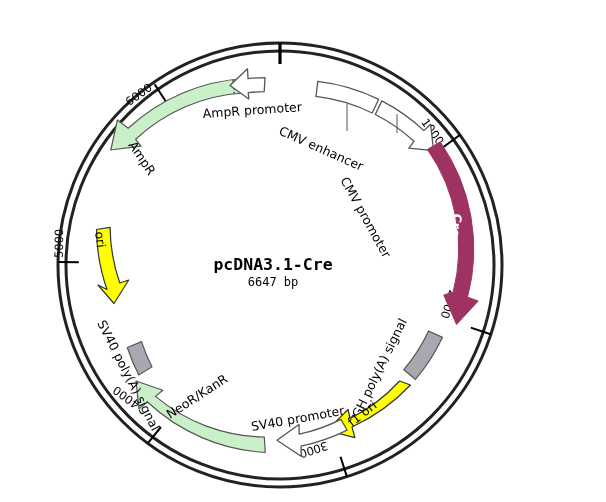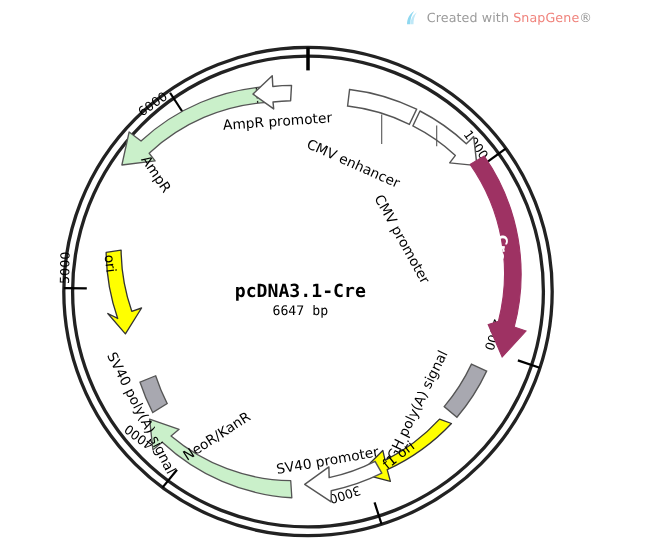--- a/index.html
+++ b/index.html
@@ -65,29 +65,20 @@
     font-size: 12.5px;
     fill: #ffffff;
     font-weight: bold;
   }
 </style>
 </head>
 <body>
 
 <div id="stage">
 
-  <div class="watermark">
-    <span class="logo-mark">
-      <svg width="13" height="14" viewBox="0 0 13 14">
-        <path d="M2.0 13.0 C2.2 8.0 4.0 4.0 8.5 1.0 C6.0 4.5 5.0 8.0 5.0 13.0 Z" fill="#8fd8f0"></path>
-        <path d="M5.2 13.0 C5.4 8.5 7.0 5.0 11.0 2.2 C8.6 5.6 7.9 9.0 7.9 13.0 Z" fill="#bfe8f7"></path>
-      </svg>
-    </span>
-    <span><span>Created with </span><span class="brand">SnapGene</span><span>®</span></span>
-  </div>
 
   <svg width="606" height="502" viewBox="0 0 606 502">
 
     <g>
       <circle cx="280" cy="265" r="222" fill="none" stroke="#222222" stroke-width="3"></circle>
       <circle cx="280" cy="265" r="214" fill="none" stroke="#222222" stroke-width="3"></circle>
     </g>
 
     <g>
       <line x1="280" y1="43" x2="280" y2="64" stroke="#000000" stroke-width="3.2"></line>

